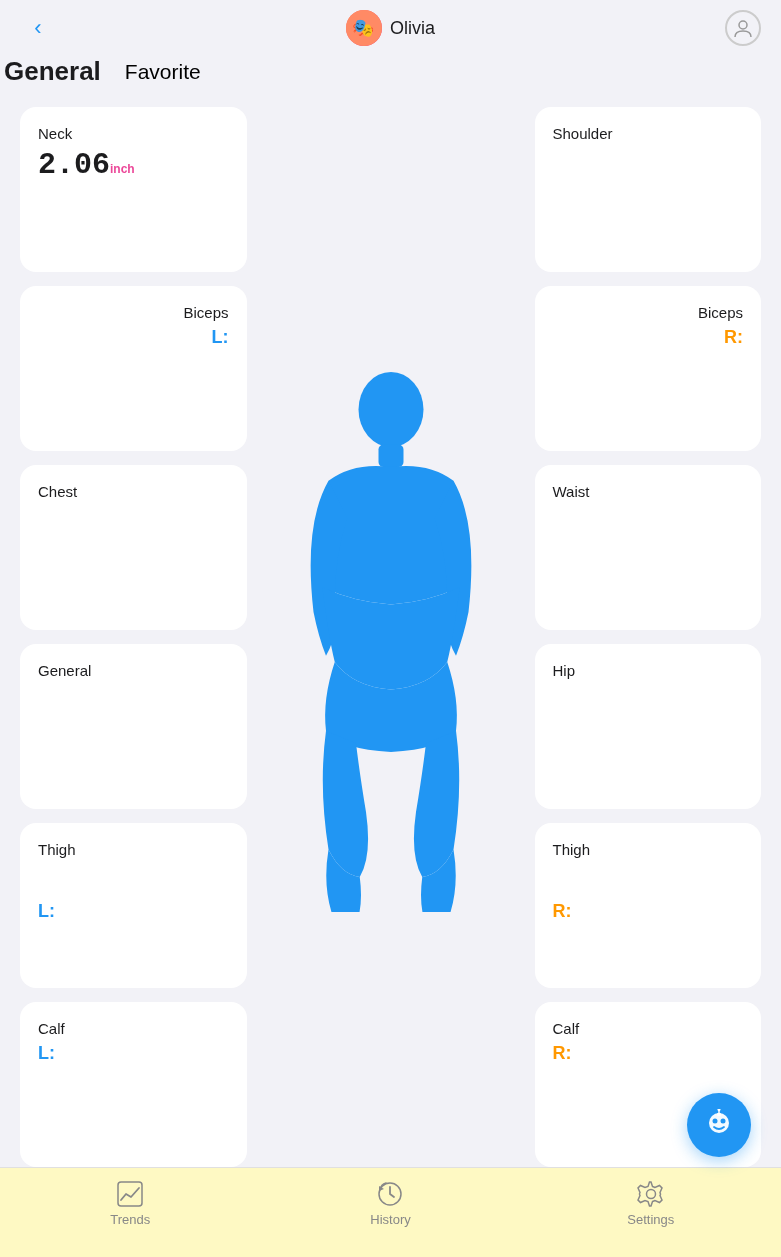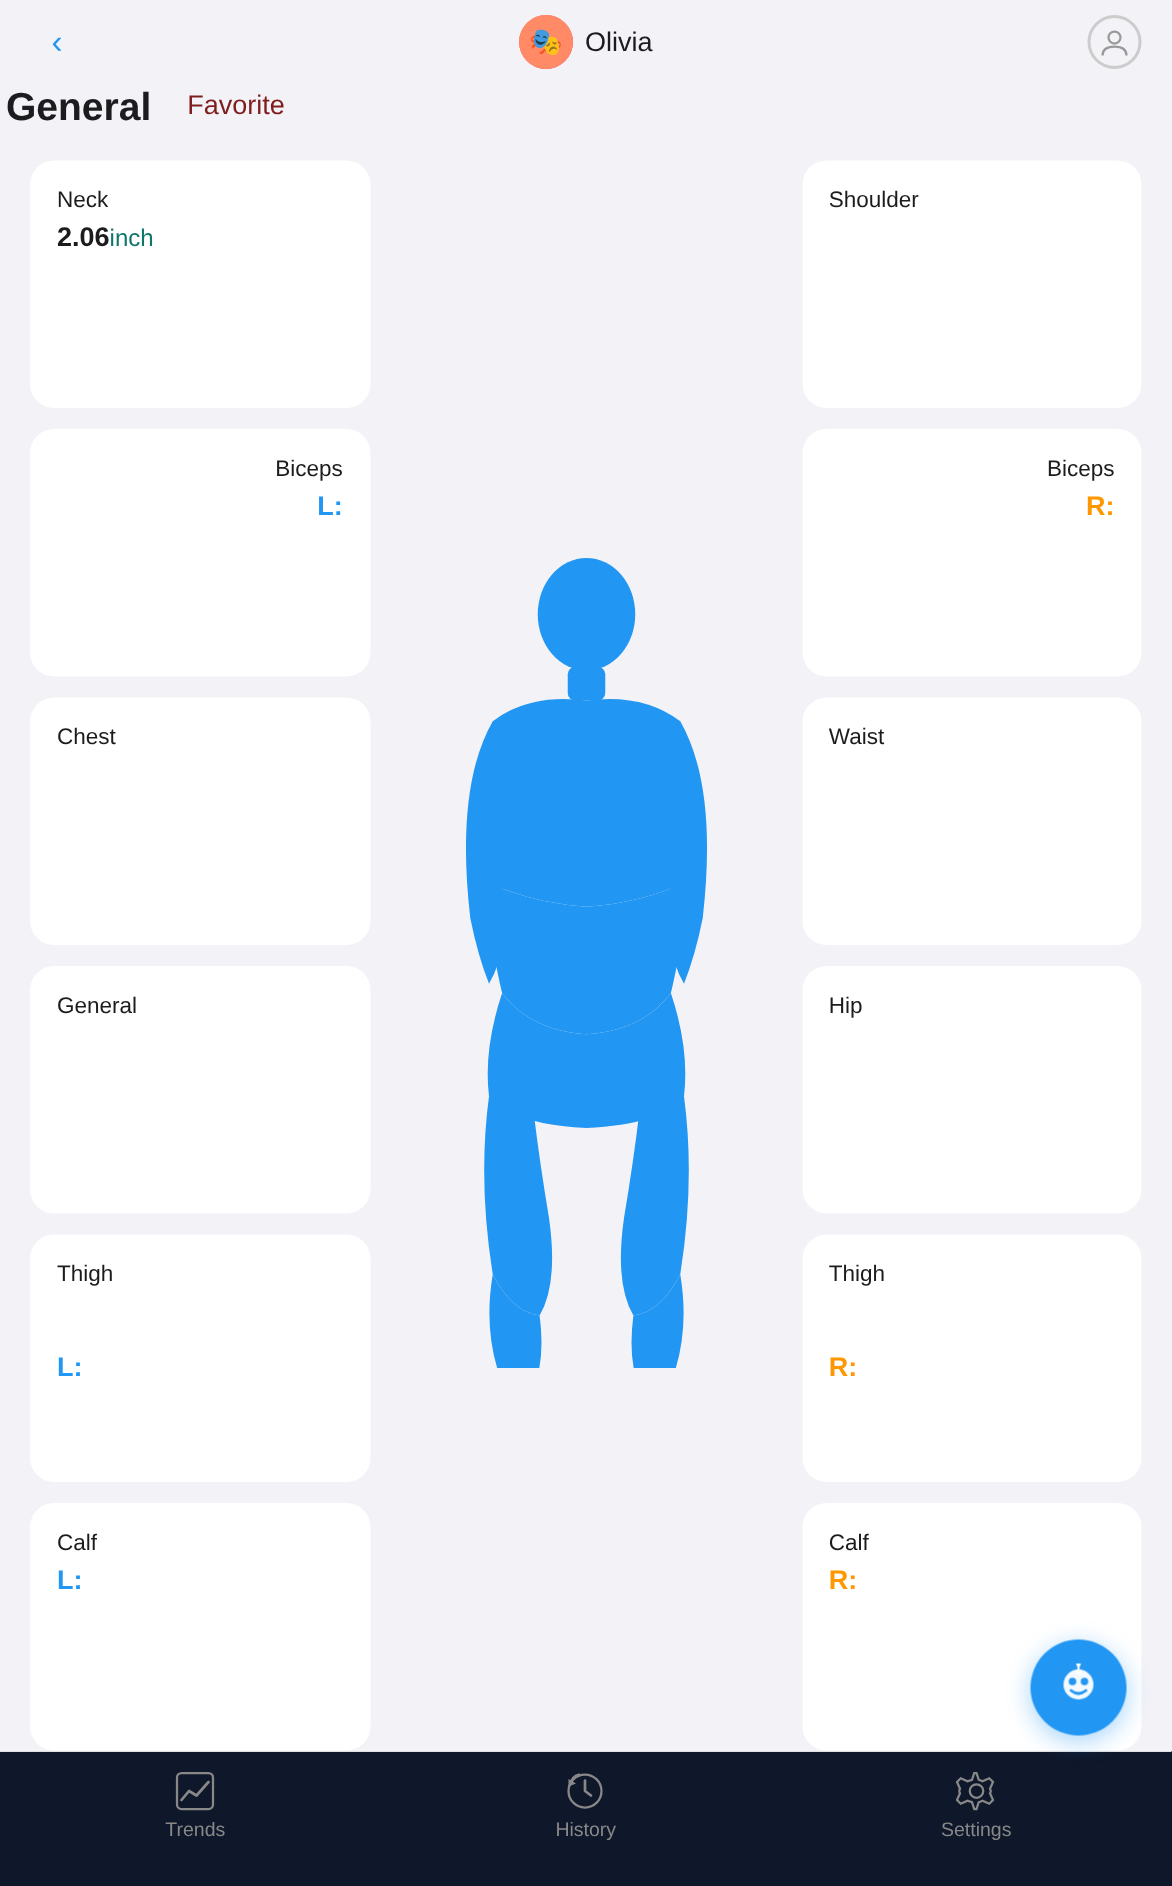--- a/index.html
+++ b/index.html
@@ -49,21 +49,21 @@
       display: flex;
       padding: 0 4px;
       gap: 24px;
       margin-bottom: 20px;
     }
     .tab-general {
       font-size: 26px; font-weight: 700; color: #1c1c1e;
       cursor: pointer;
     }
     .tab-favorite {
-      font-size: 18px; font-weight: 400; color: #7f1d1d;
+      font-size: 21px; font-weight: 400; color: #000000;
       cursor: pointer;
       padding-top: 4px;
       text-align: right;
     }
 
     
     .body-grid {
       display: grid;
       grid-template-columns: 1fr 260px 1fr;
       grid-template-rows: repeat(6, 165px);
@@ -82,28 +82,29 @@
       justify-content: flex-start;
       cursor: pointer;
     }
     .measure-card-title {
       font-size: 15px;
       font-weight: 500;
       color: #1c1c1e;
       margin-bottom: 6px;
     }
     .measure-value-bold {
-      font-size: 18px;
+      font-size: 30px;
       font-weight: 700;
       color: #1c1c1e;
+      font-family: Liberation Mono, monospace;
     }
     .measure-value-unit {
-      font-size: 16px;
-      font-weight: 400;
-      color: #0f766e;
+      font-size: 12px;
+      font-weight: 700;
+      color: #ec4899;
     }
     .measure-sub-label {
       font-size: 18px;
       font-weight: 600;
       color: #2196F3;
     }
     .measure-sub-label.orange {
       color: #FF9800;
     }
 
@@ -146,21 +147,21 @@
       cursor: pointer;
       box-shadow: 0 4px 16px rgba(33,150,243,0.4);
       z-index: 100;
     }
 
     
     .bottom-nav {
       position: fixed;
       bottom: 0; left: 0; right: 0;
       width: 781px;
-      background: #0f172a;
+      background: #fef9c3;
       border-top: 1px solid #e0e0e0;
       display: flex;
       height: 90px;
       align-items: flex-start;
       padding-top: 12px;
     }
     .nav-item {
       flex: 1;
       display: flex;
       flex-direction: column;

